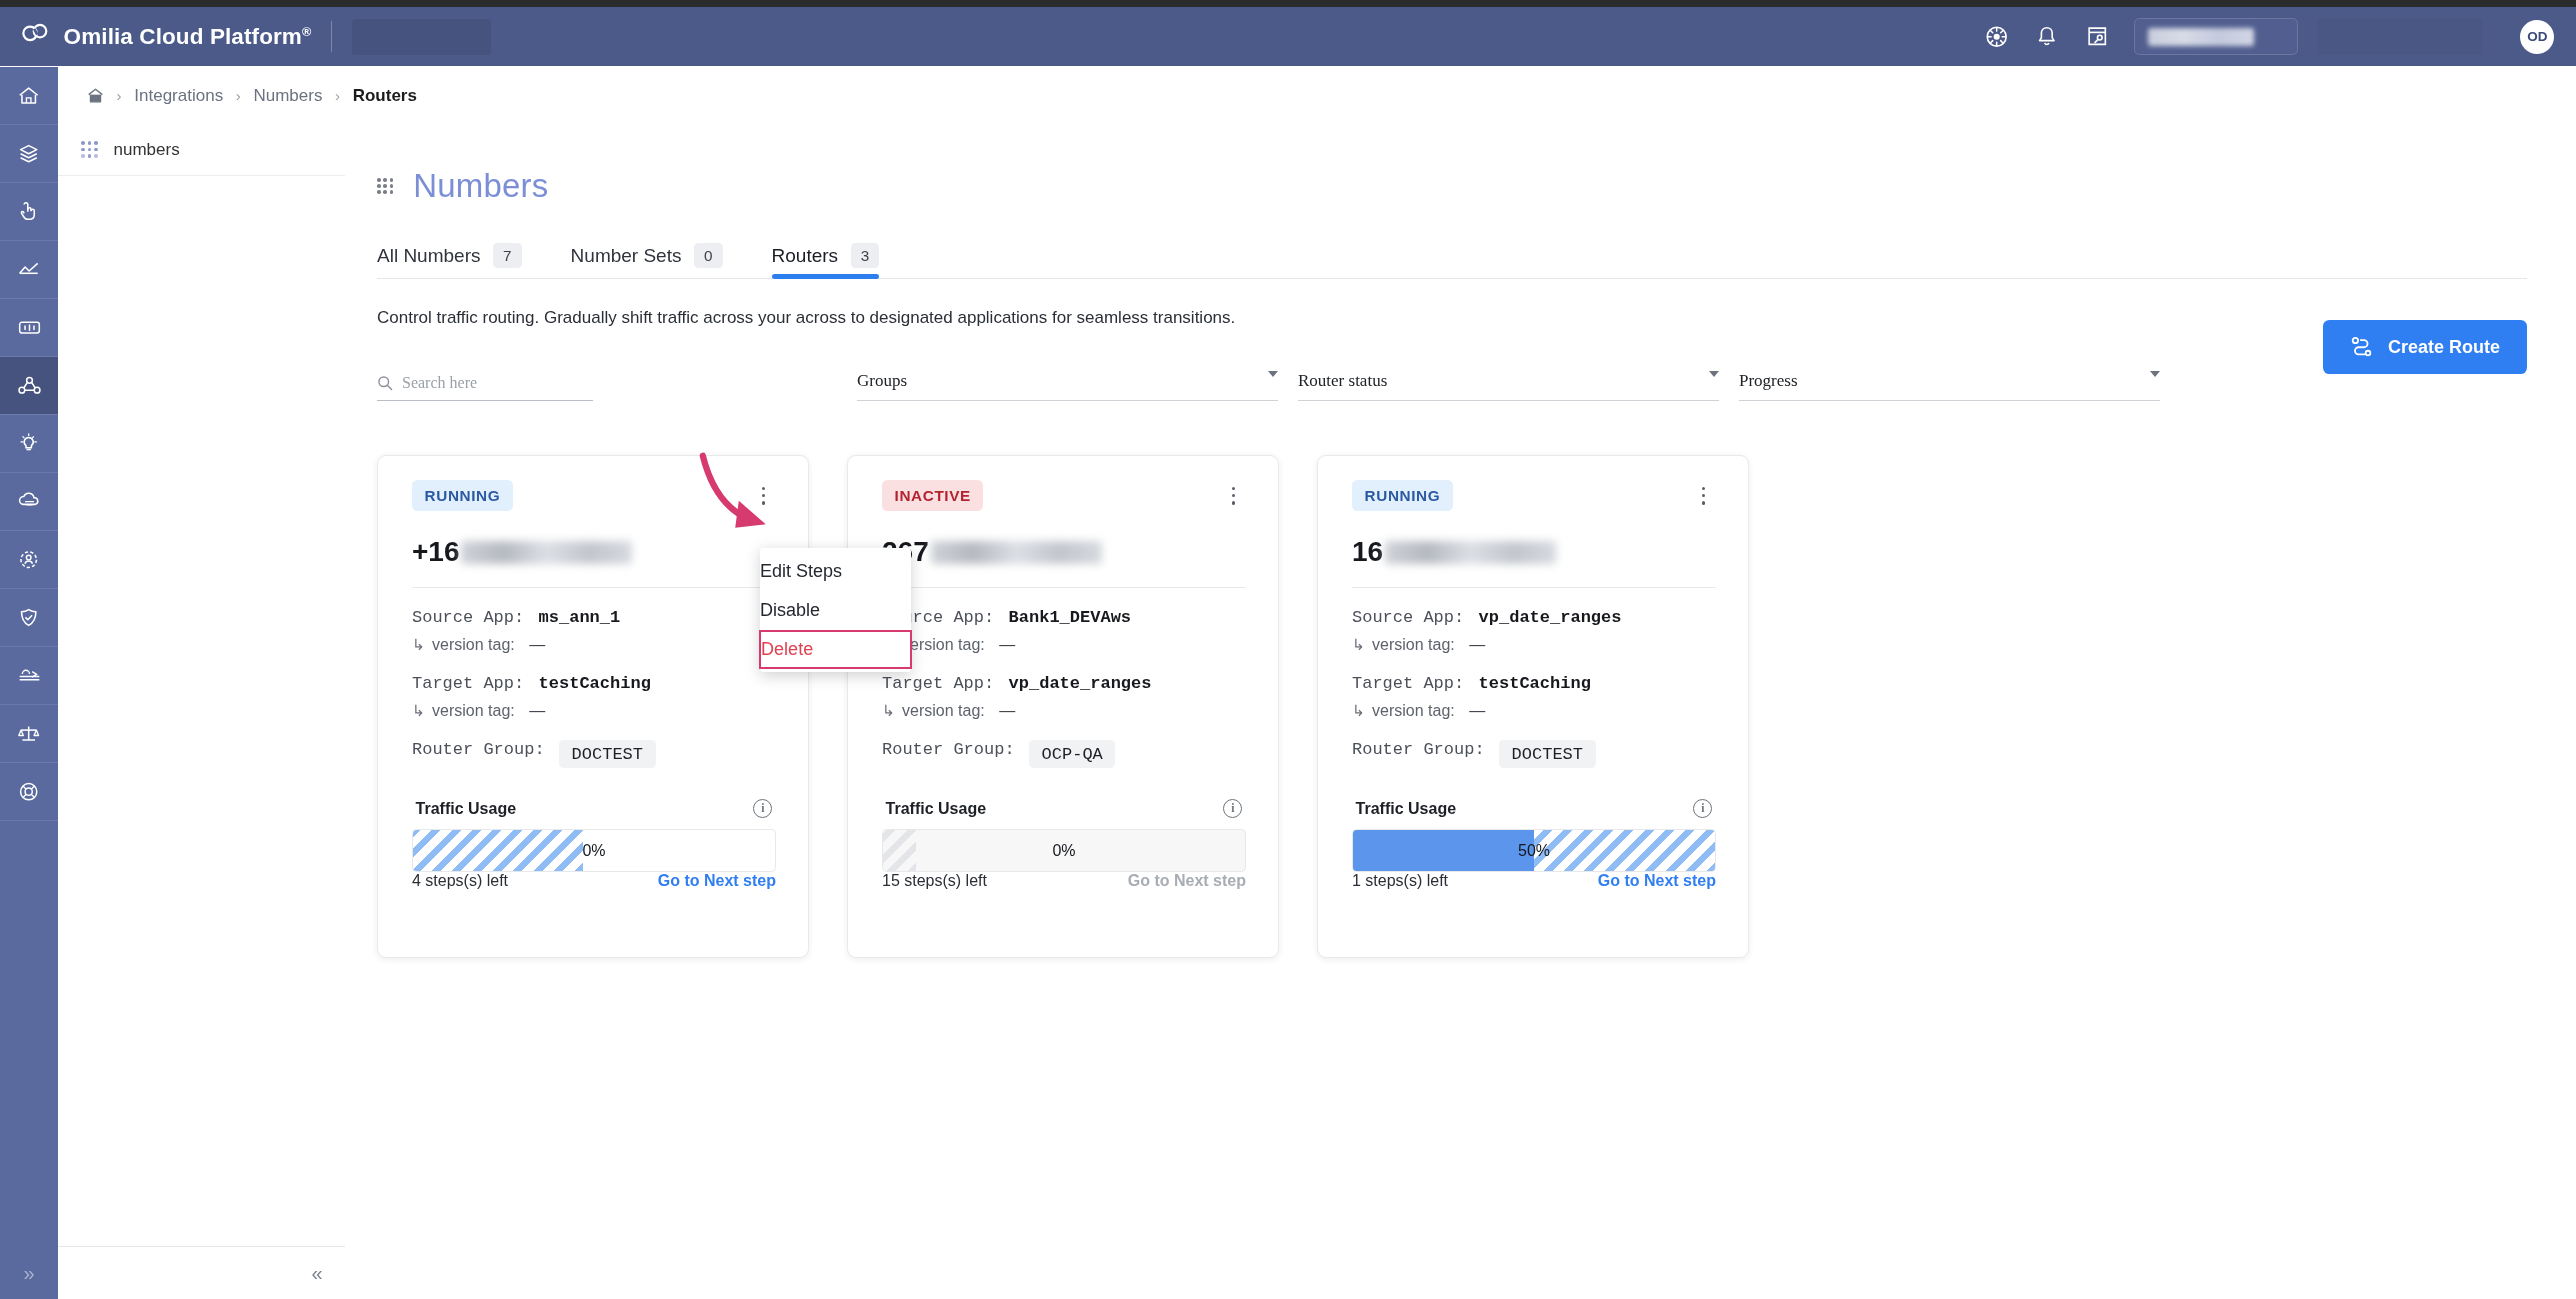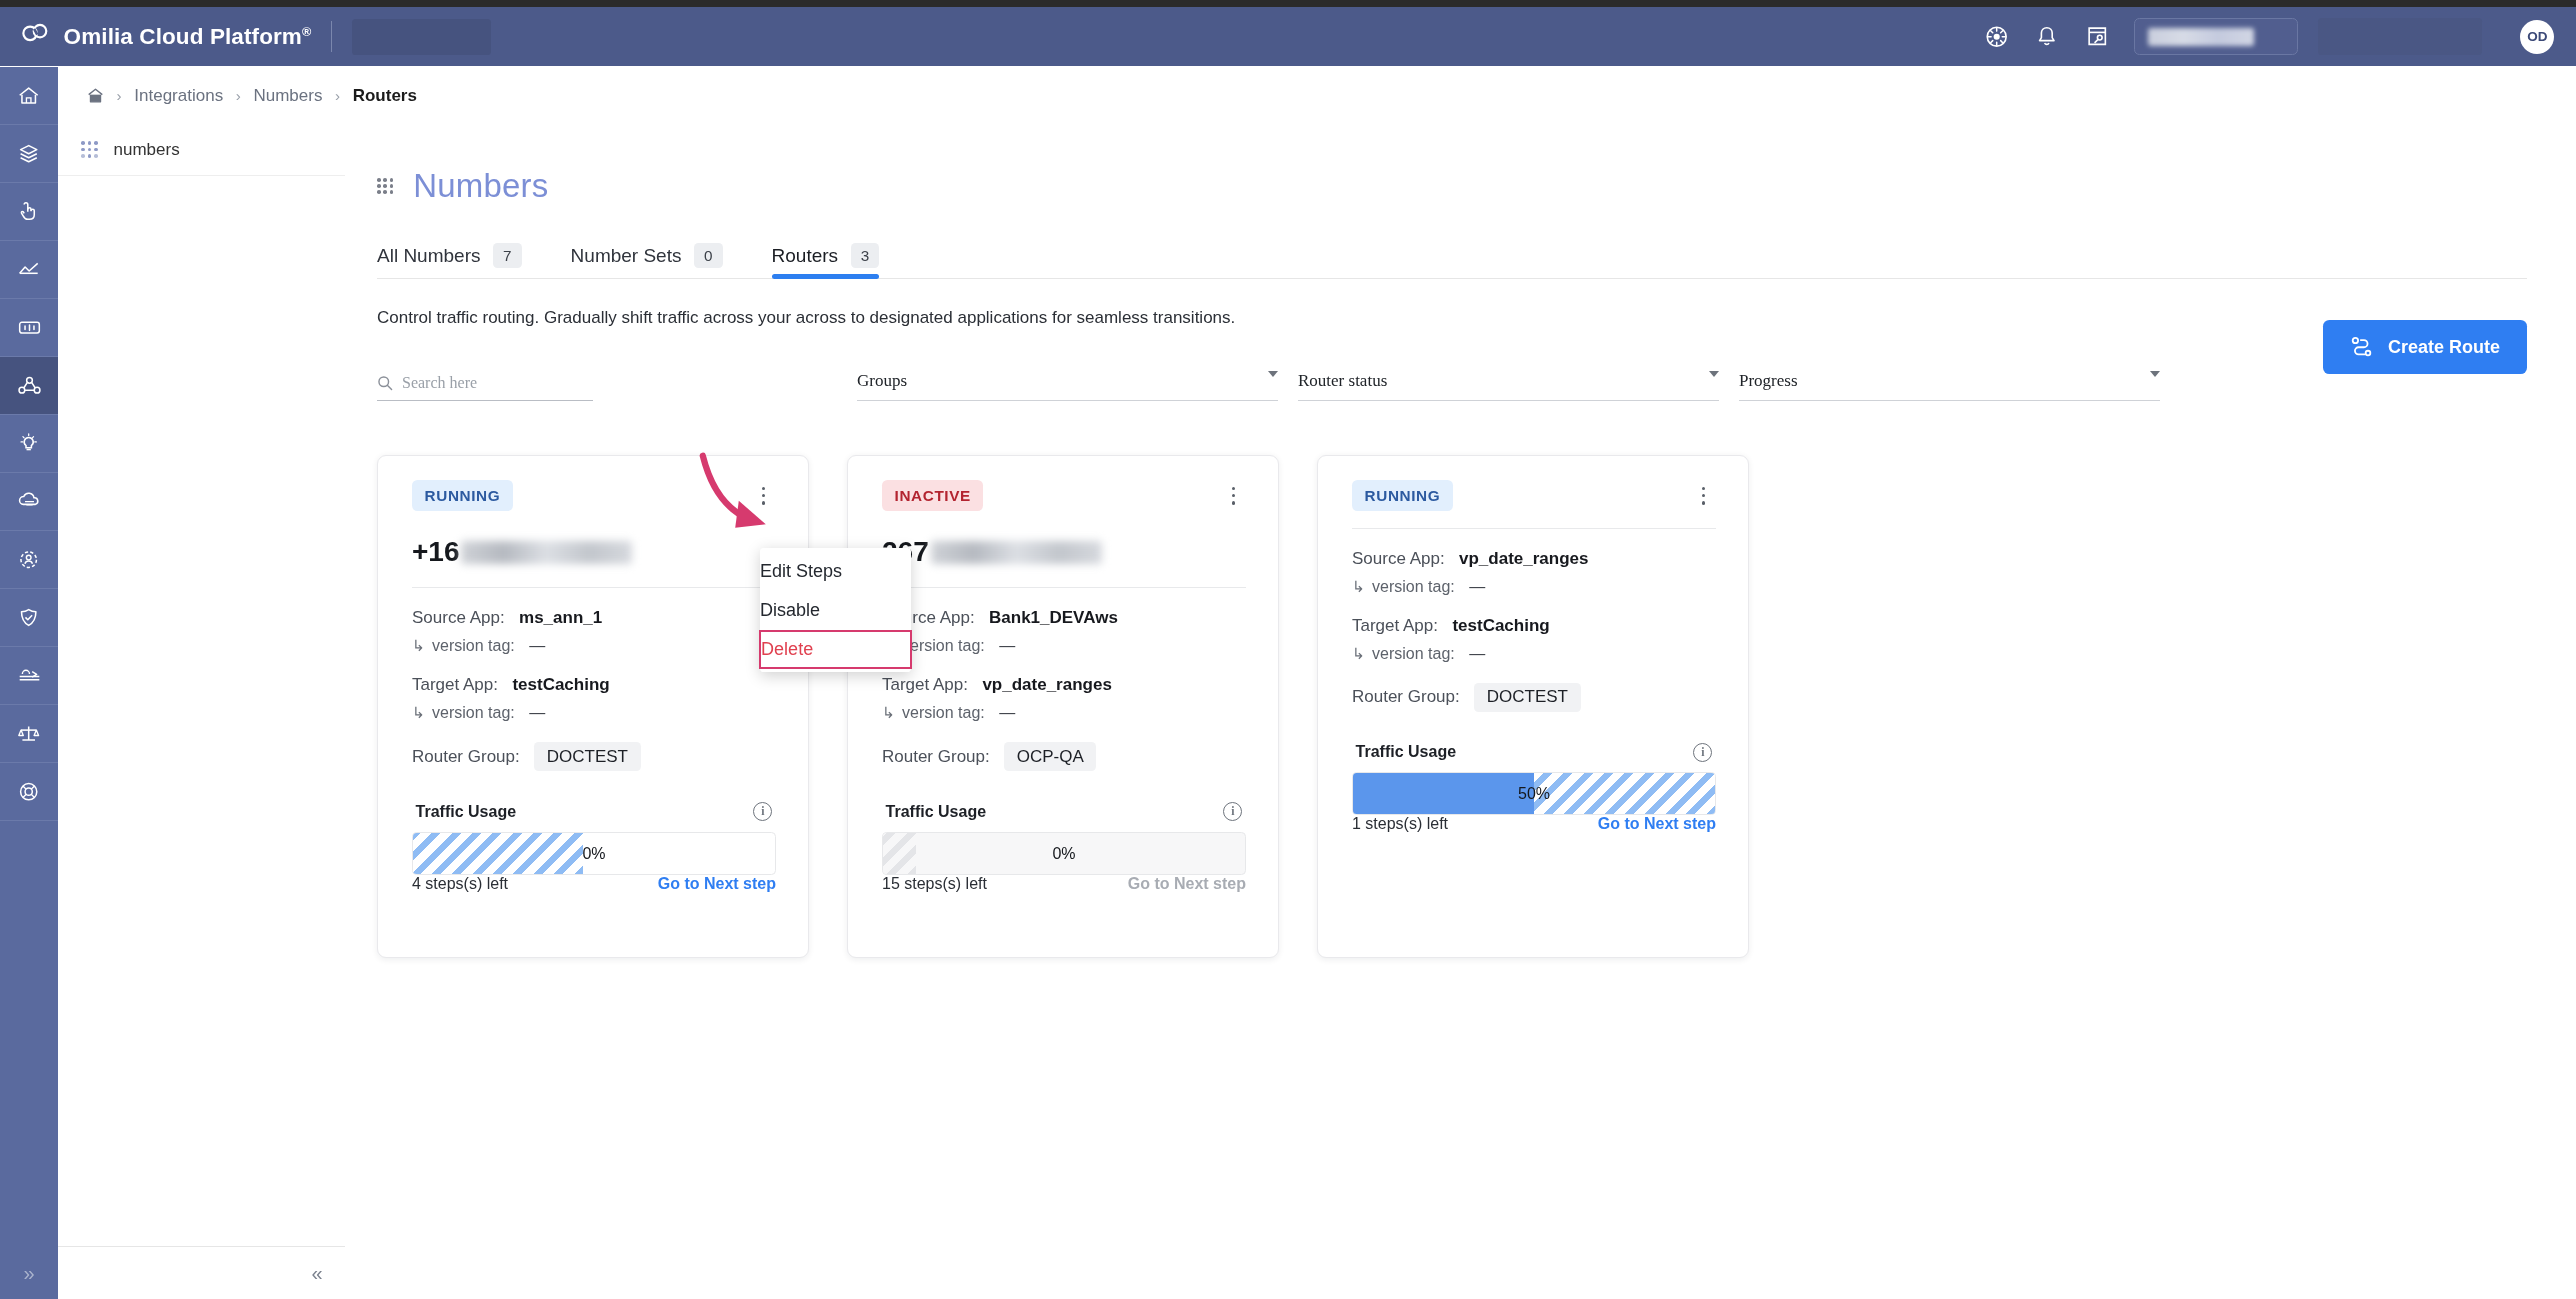--- a/index.html
+++ b/index.html
@@ -189,21 +189,21 @@
     margin-top: 21.6px; font-size: 28px; font-weight: bold; color: #15181d;
     display: flex; align-items: center; height: 38px;
   }
   .blur-number {
     height: 23.4px; width: 171px; margin-left: 1.8px; border-radius: 2.7px;
     background: linear-gradient(90deg,#cfd2d7,#b5b9c0,#dcdfe4,#c2c6cc,#d6d9de);
     filter: blur(4.5px);
   }
   .card-rule { height: 0.9px; background: #e8e9eb; margin-top: 16px; }
 
-  .kv { display: flex; align-items: center; margin-top: 20px; }
+  .kv { display: flex; align-items: flex-start; margin-top: 20px; font-family: Liberation Mono, monospace; }
   .kv-key { font-size: 17px; color: #4b5059; }
   .kv-val { font-size: 17px; color: #17191e; font-weight: bold; margin-left: 14.4px; }
   .kv-sub { display: flex; align-items: baseline; margin-top: 9px; }
   .kv-sub .arrow { font-size: 15.3px; color: #6b7079; margin-right: 7.2px; }
   .kv-sub .kv-key { font-size: 16px; color: #5d626b; }
   .kv-sub .kv-val { font-size: 16px; font-weight: normal; color: #3d424a; }
   .group-chip {
     background: #f1f2f4; border-radius: 4.5px; padding: 4.5px 12.6px;
     font-size: 17px; color: #1d2026; margin-left: 14.4px; font-weight: normal;
   }
@@ -617,20 +617,24 @@
 
     <div class="card">
       <div class="card-top">
         <span class="badge running">RUNNING</span>
         <span class="kebab">
             <i></i>
             <i></i>
             <i></i>
           </span>
       </div>
+      <div class="card-number">
+        <span>16</span>
+        <span class="blur-number"></span>
+      </div>
       <div class="card-rule"></div>
 
       <div class="kv">
         <span class="kv-key">Source App:</span>
         <span class="kv-val">vp_date_ranges</span>
       </div>
       <div class="kv-sub">
         <span class="arrow">↳</span>
         <span class="kv-key">version tag:</span>
         <span class="kv-val">—</span>

